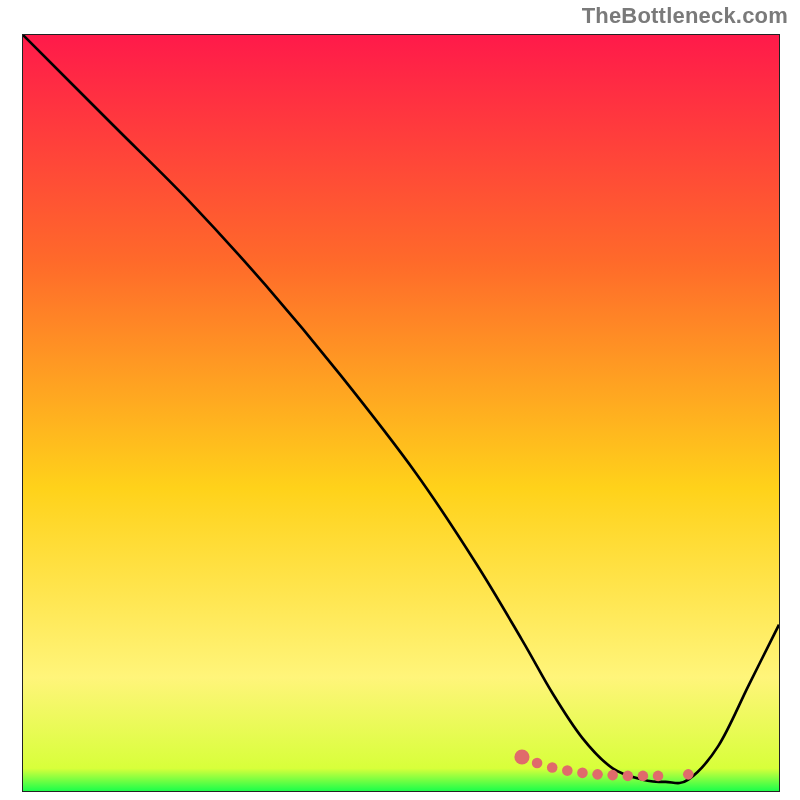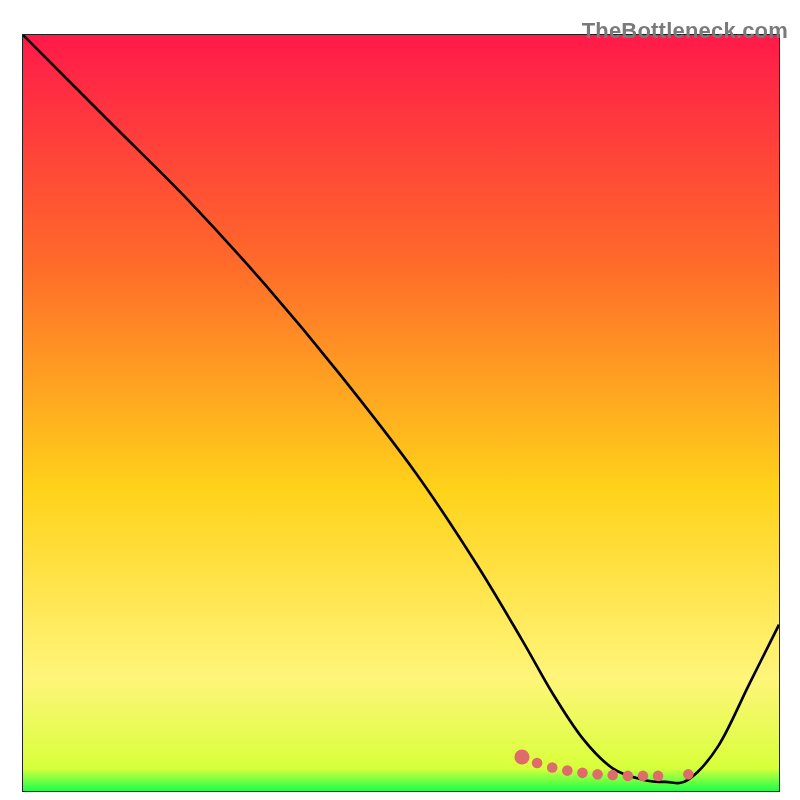--- a/index.html
+++ b/index.html
@@ -11,21 +11,21 @@
     background: #fff;
     font-family: Arial, Helvetica, sans-serif;
   }
   .stage {
     position: relative;
     width: 800px;
     height: 800px;
   }
   .watermark {
     position: absolute;
-    top: 18px;
+    top: 3px;
     right: 12px;
     font-size: 22px;
     font-weight: 600;
     color: #7a7a7a;
     letter-spacing: 0.2px;
     z-index: 5;
   }
   .plot {
     position: absolute;
     left: 22px;

